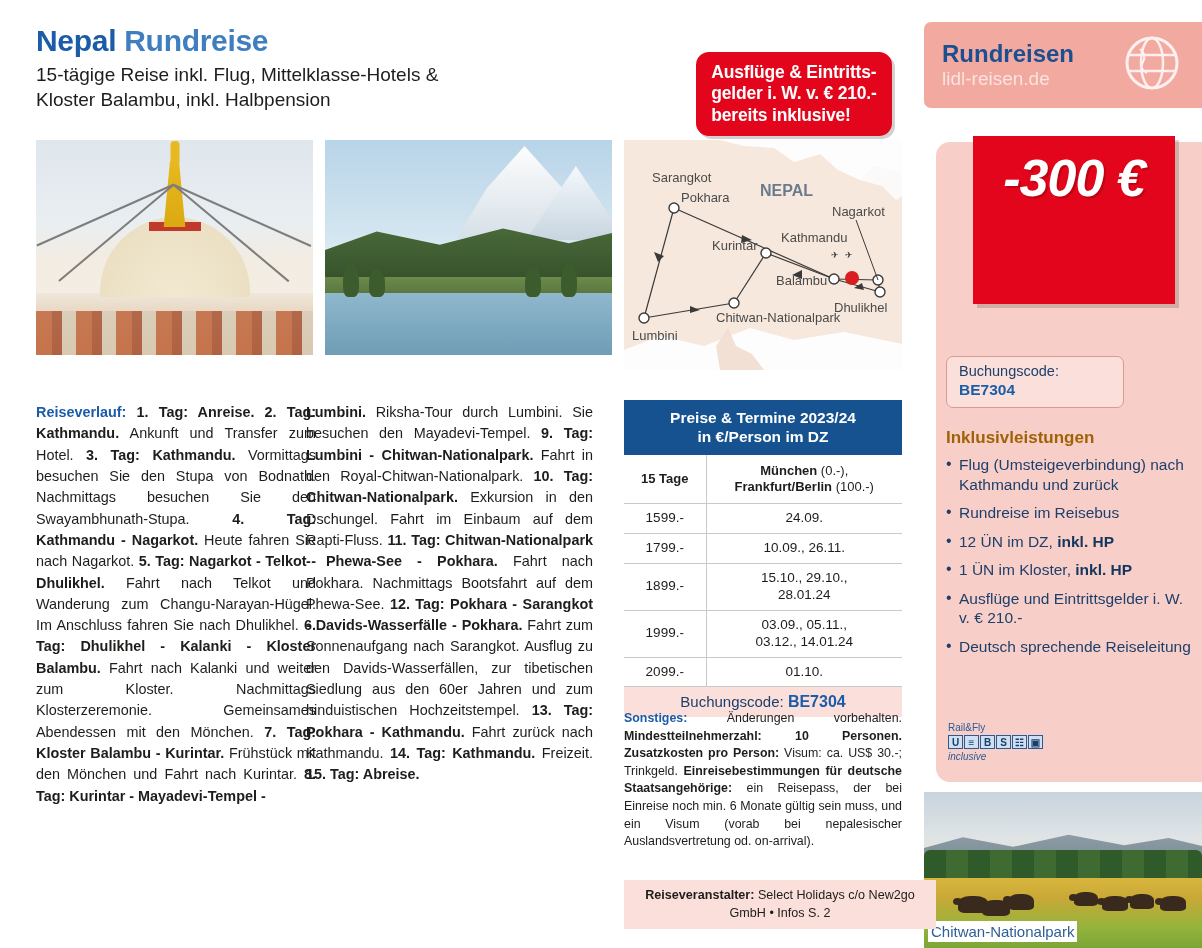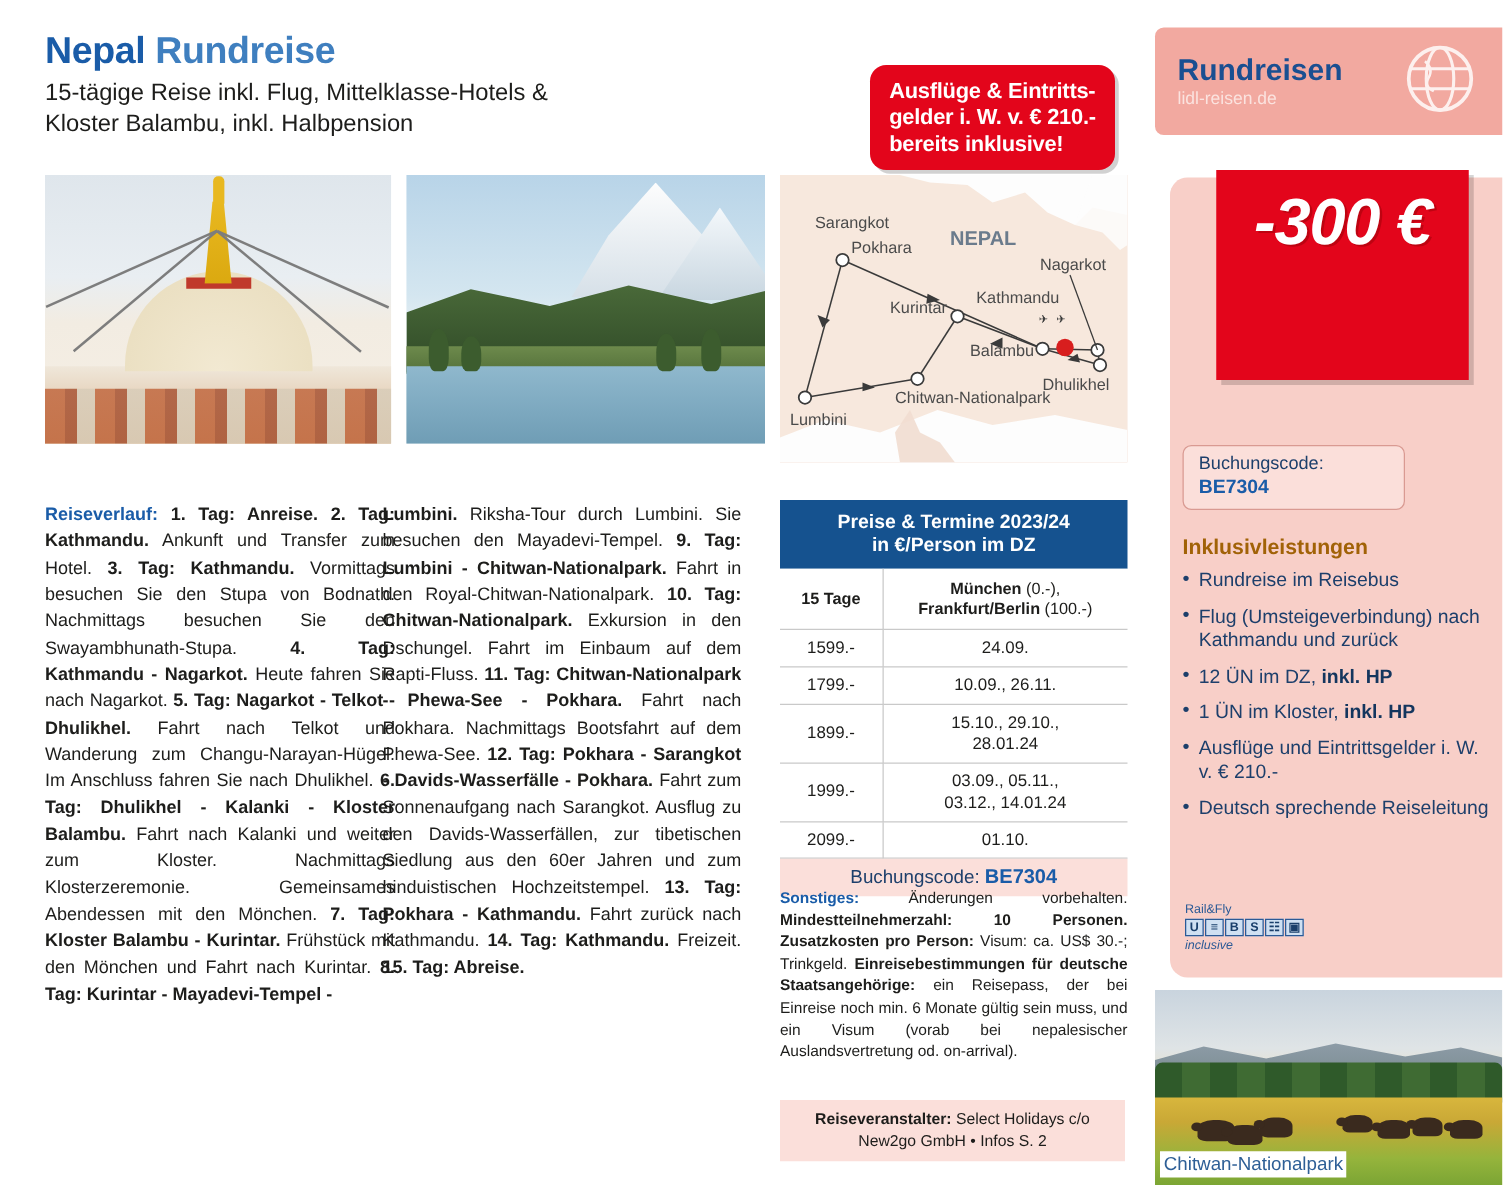--- a/index.html
+++ b/index.html
@@ -32,21 +32,21 @@
   }
 
   
   .brandbar {
     position: absolute; left: 924px; top: 22px; width: 278px; height: 86px;
     background: #f2a9a0; border-radius: 7px 0 0 7px;
     display: flex; align-items: center; padding-left: 18px; gap: 24px;
   }
   .brandbar-text { line-height: 1.05; }
   .brandbar-title { font-size: 24px; font-weight: 700; color: #1a4f91; }
-  .brandbar-url { font-size: 14px; color: #fbe3df; margin-top: 2px; }
+  .brandbar-url { font-size: 19px; color: #fbe3df; margin-top: 2px; }
   .globe-icon { margin-left: auto; margin-right: 22px; }
 
   
   .price-panel {
     position: absolute; left: 936px; top: 142px; width: 266px; height: 640px;
     background: #f8cfc8; border-radius: 14px 0 0 14px;
   }
   .discount-box {
     position: absolute; left: 973px; top: 136px; width: 202px; height: 168px;
     background: #e3051b; box-shadow: 4px 4px 0 rgba(0,0,0,0.16);
@@ -207,21 +207,21 @@
   }
   .code-strip b { color: #1a5ca8; font-weight: 700; font-size: 16px; }
 
   .fineprint {
     position: absolute; left: 624px; top: 710px; width: 278px;
     font-size: 12.4px; line-height: 1.42; color: #1d1d1b; text-align: justify;
   }
   .fineprint b { font-weight: 700; }
   .fineprint .lead2 { color: #1a5ca8; font-weight: 700; }
   .organizer {
-    position: absolute; left: 624px; top: 880px; width: 276px;
+    position: absolute; left: 624px; top: 880px; width: 312px;
     background: #fbdfda; text-align: center; font-size: 12.6px;
     line-height: 1.4; color: #1d1d1b; padding: 7px 6px;
   }
   .organizer b { font-weight: 700; }
 </style>
 </head>
 <body>
 
 <div class="page">
 
@@ -267,22 +267,22 @@
 
   <div class="bookbox">
     <div class="bookbox-label">Buchungscode:</div>
     <div class="bookbox-code">BE7304</div>
   </div>
 
 
   <div class="incl-wrap">
     <div class="incl-title">Inklusivleistungen</div>
     <div id="incl-list">
+        <div class="incl-item"><span>Flug (Umsteigeverbindung) nach Kathmandu und zurück</span></div>
         <div class="incl-item"><span>Rundreise im Reisebus</span></div>
-        <div class="incl-item"><span>Flug (Umsteigeverbindung) nach Kathmandu und zurück</span></div>
         <div class="incl-item"><span>12 ÜN im DZ, </span><b>inkl. HP</b></div>
         <div class="incl-item"><span>1 ÜN im Kloster, </span><b>inkl. HP</b></div>
         <div class="incl-item"><span>Ausflüge und Eintrittsgelder i. W. v. € 210.-</span></div>
         <div class="incl-item"><span>Deutsch sprechende Reiseleitung</span></div>
       </div>
   </div>
 
   <div class="railfly">
     <div class="railfly-top">Rail&amp;Fly</div>
     <div class="railfly-glyphs" id="rf-glyphs">

